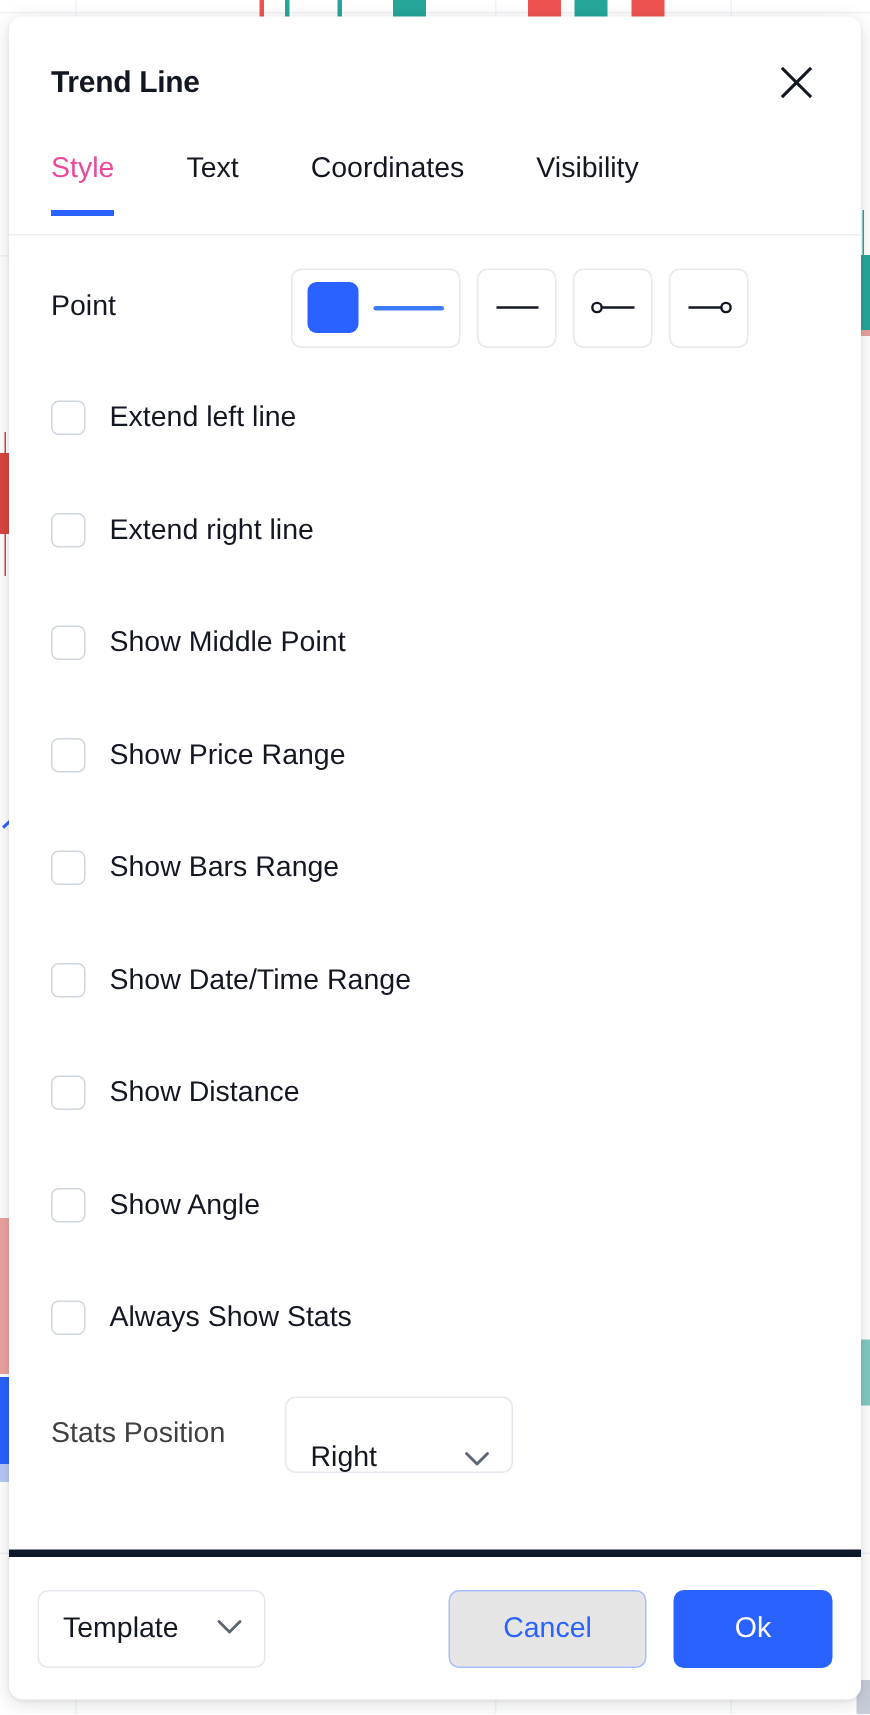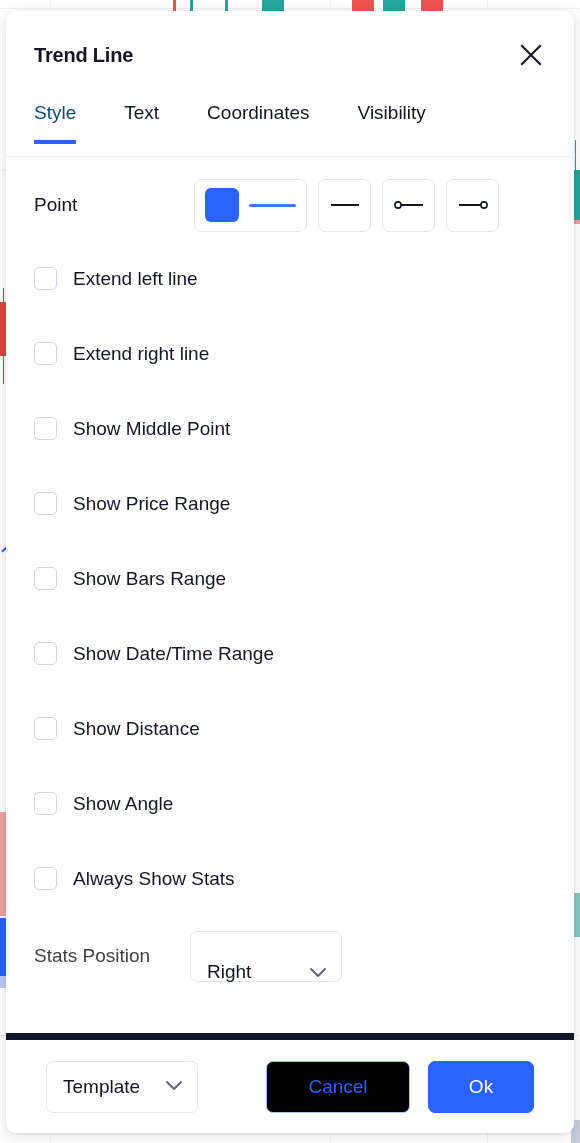--- a/index.html
+++ b/index.html
@@ -125,21 +125,21 @@
     line-height: 1;
     padding: 4px 0 22px 0;
     margin-right: 48px;
     cursor: pointer;
     white-space: nowrap;
     background: none;
     border: none;
     font-family: inherit;
   }
   .tab:last-child { margin-right: 0; }
-  .tab.active { color: #0c4a6e; }
+  .tab.active { color: #ec4899; }
   .tab.active::after {
     content: "";
     position: absolute;
     left: 0;
     bottom: 0;
     width: 100%;
     height: 4px;
     background: #2962ff;
     z-index: 2;
   }
@@ -259,24 +259,24 @@
     font-size: 19px;
     color: #131722;
     line-height: 1;
   }
   .chev { display: block; flex: 0 0 auto; }
 
   
   .dlg-footer {
     flex: 0 0 auto;
     height: 100px;
-    border-top: 7px solid #0f172a;
-    display: flex;
-    align-items: center;
-    padding: 0 40px;
+    border-top: 5px solid #0f172a;
+    display: flex;
+    align-items: center;
+    padding: 0 19px;
     position: relative;
   }
   .template-btn {
     width: 152px;
     height: 52px;
     border: 1px solid #e4e8ee;
     border-radius: 7px;
     background: #fff;
     display: flex;
     align-items: center;
@@ -301,22 +301,22 @@
     border-radius: 7px;
     font-size: 19px;
     font-family: inherit;
     cursor: pointer;
     display: flex;
     align-items: center;
     justify-content: center;
     line-height: 1;
   }
   .btn-cancel {
-    width: 144px;
-    background: #000000;
+    width: 132px;
+    background: #e5e5e5;
     border: 1px solid #a6c0fb;
     color: #2962ff;
   }
   .btn-ok {
     width: 106px;
     background: #2962ff;
     border: 1px solid #2962ff;
     color: #ffffff;
   }
 </style>

